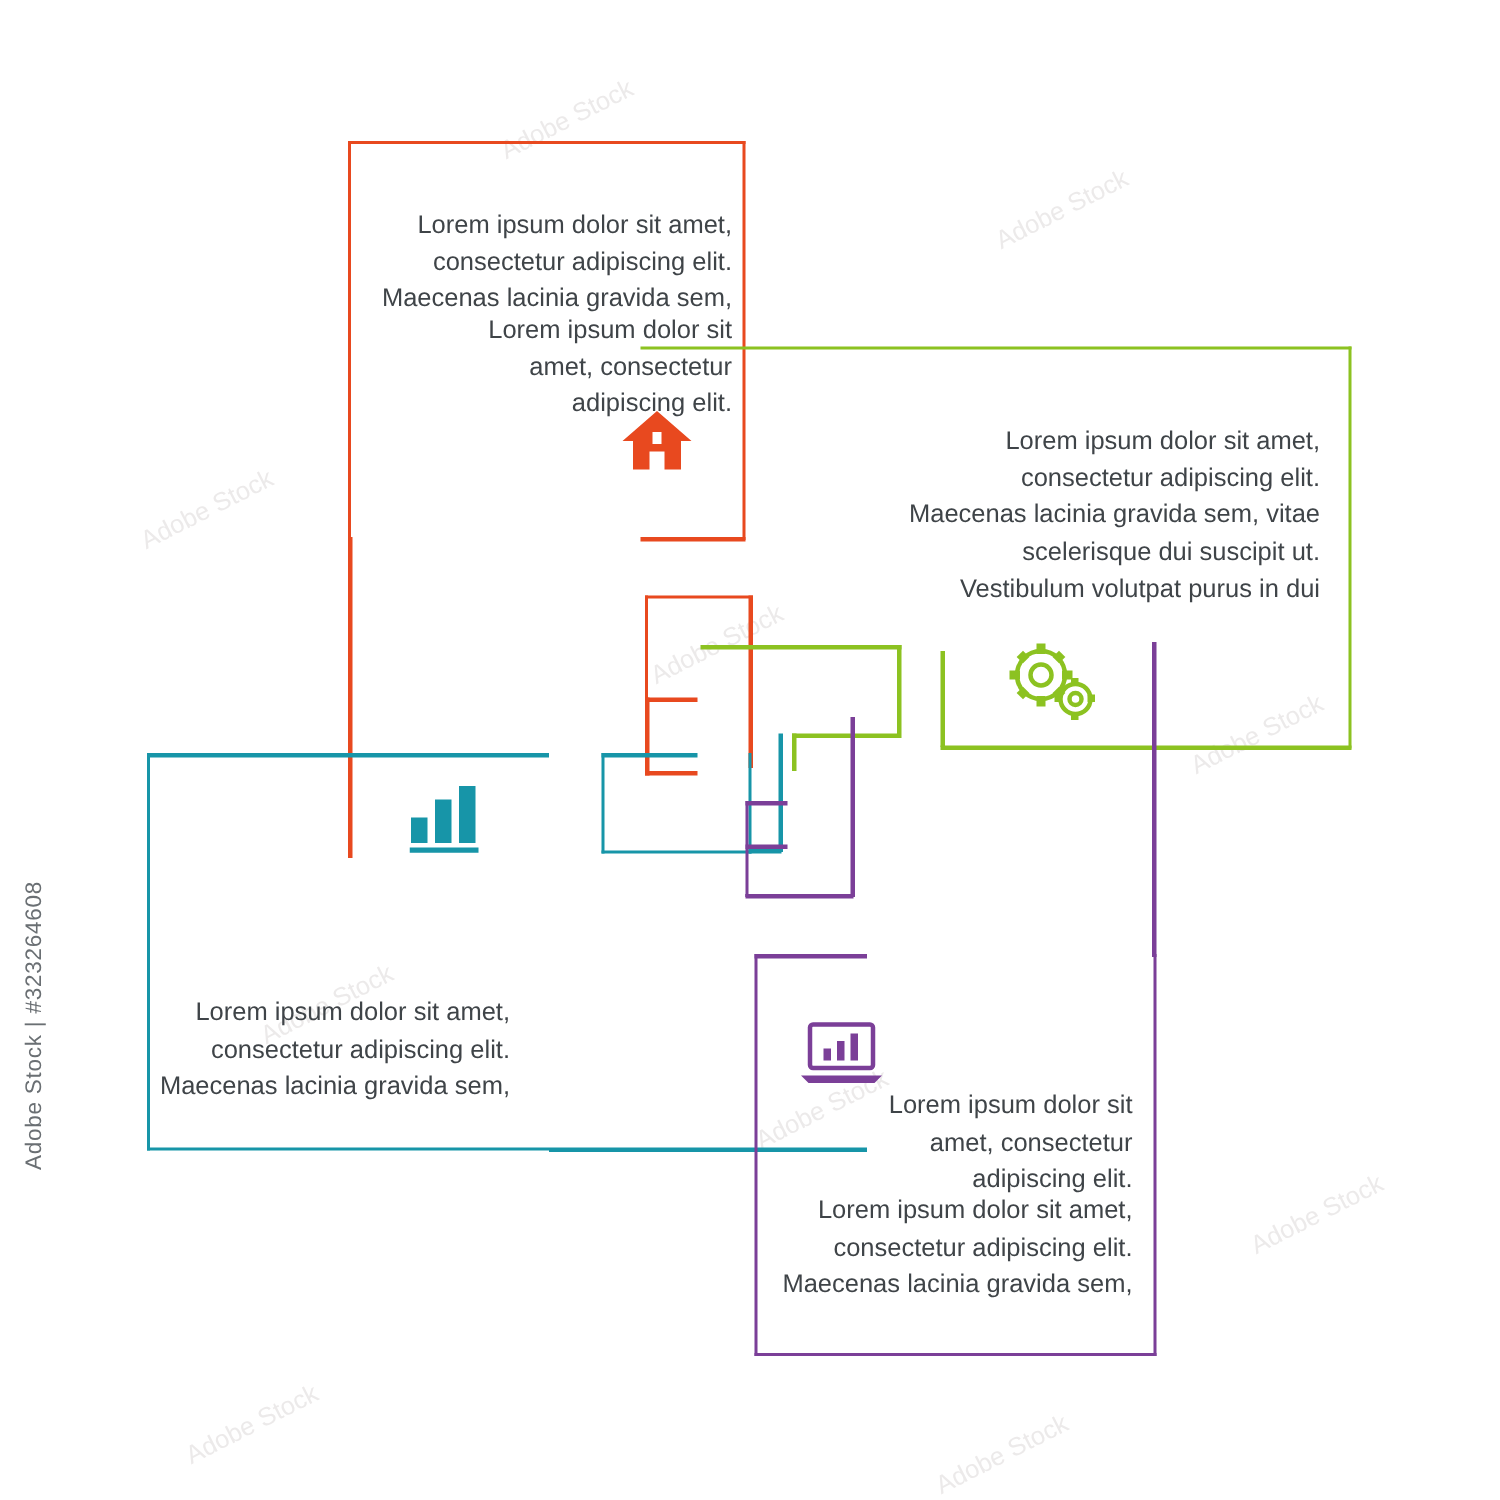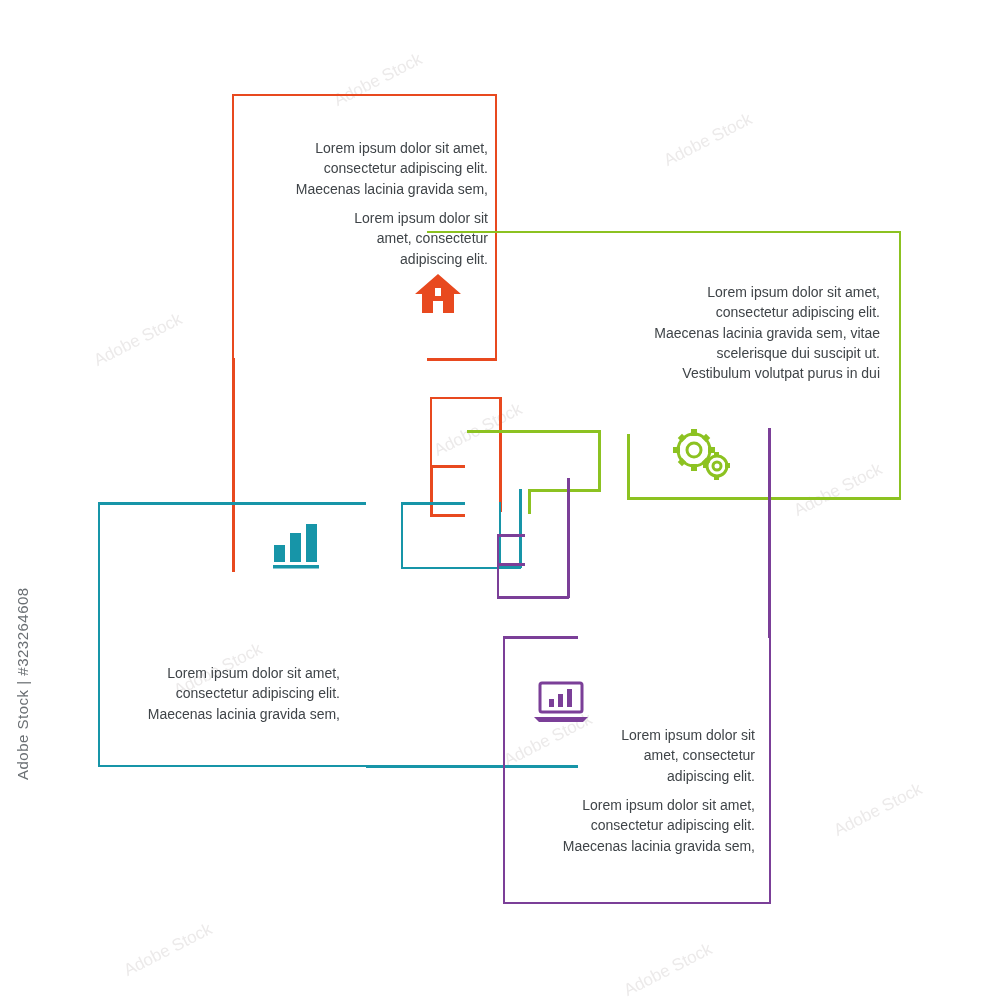--- a/index.html
+++ b/index.html
@@ -43,21 +43,21 @@
   .frame {
     position: absolute;
     box-sizing: border-box;
     background: transparent;
   }
 
   
   .txt {
     position: absolute;
     color: #3f4448;
-    font-size: 14px;
+    font-size: 17px;
     line-height: 1.45;
     font-family: "Liberation Sans", sans-serif;
   }
   .ta-right { text-align: right; }
 
   
   .icon {
     position: absolute;
   }
 </style>

